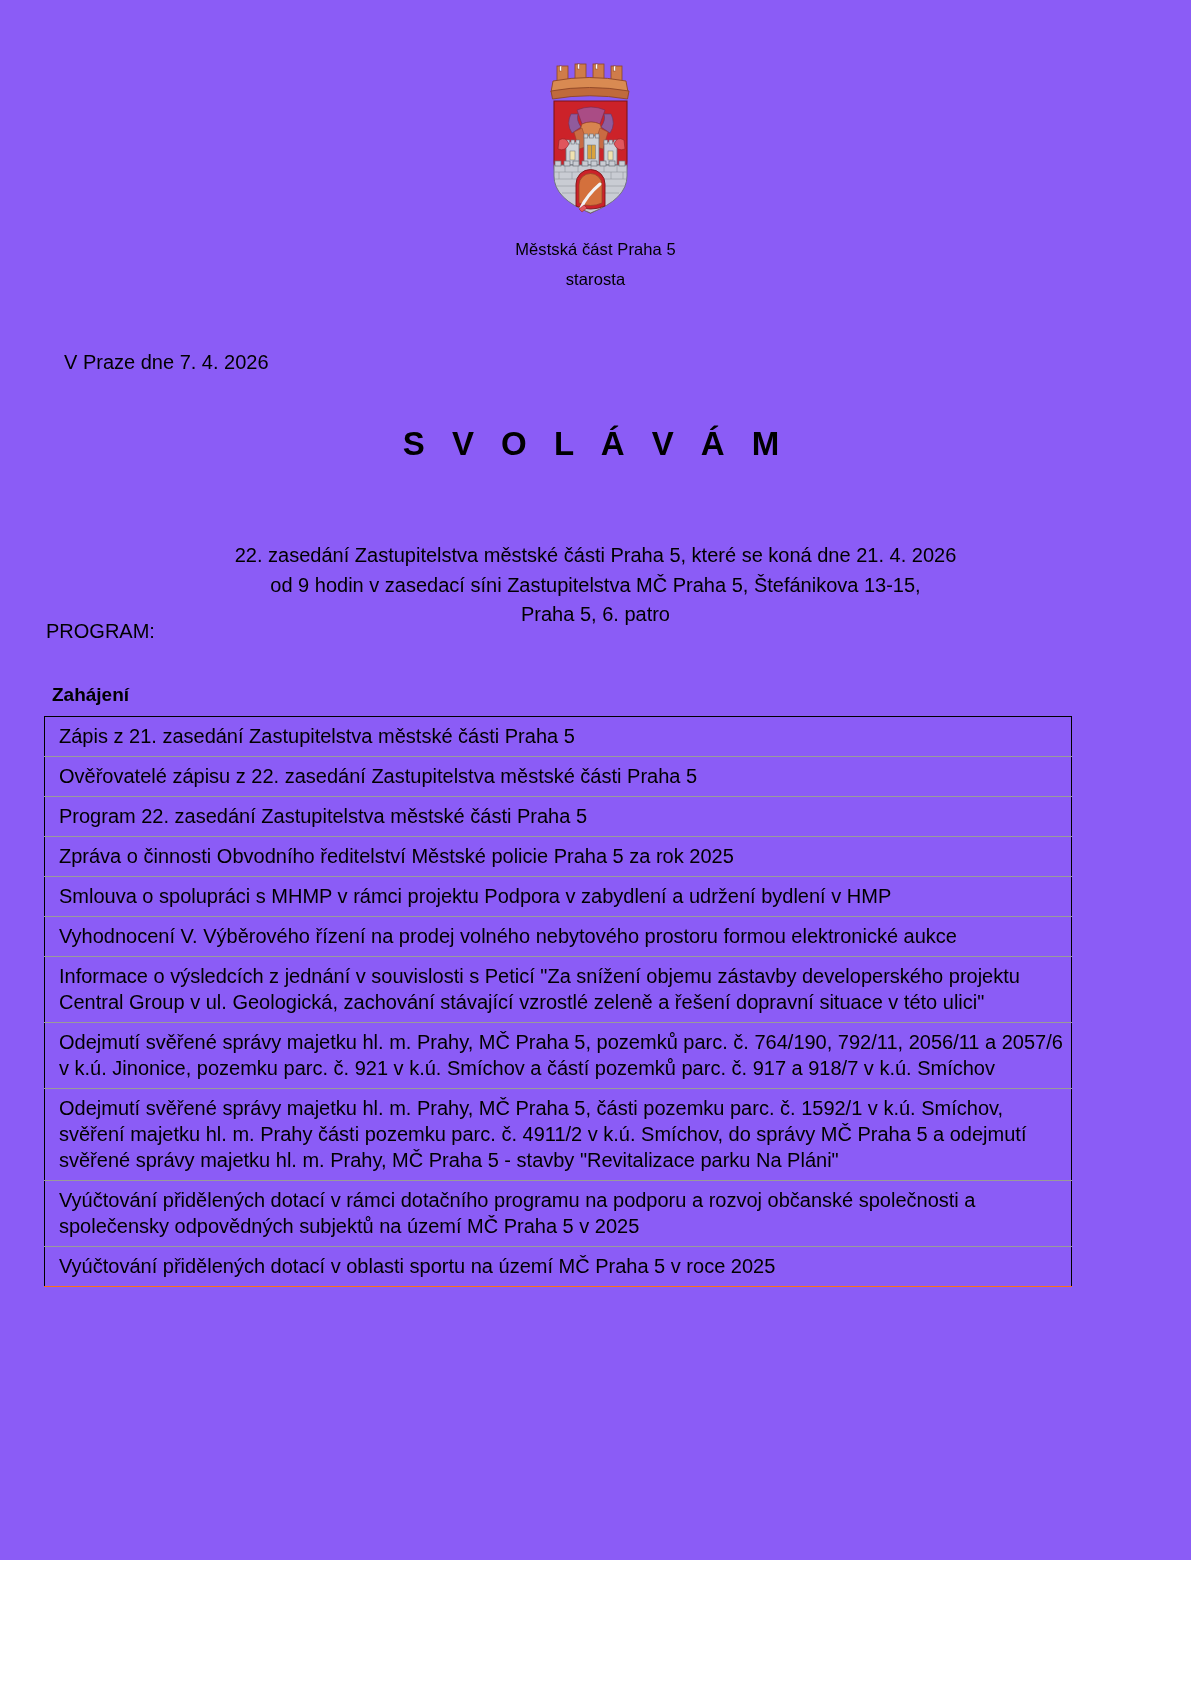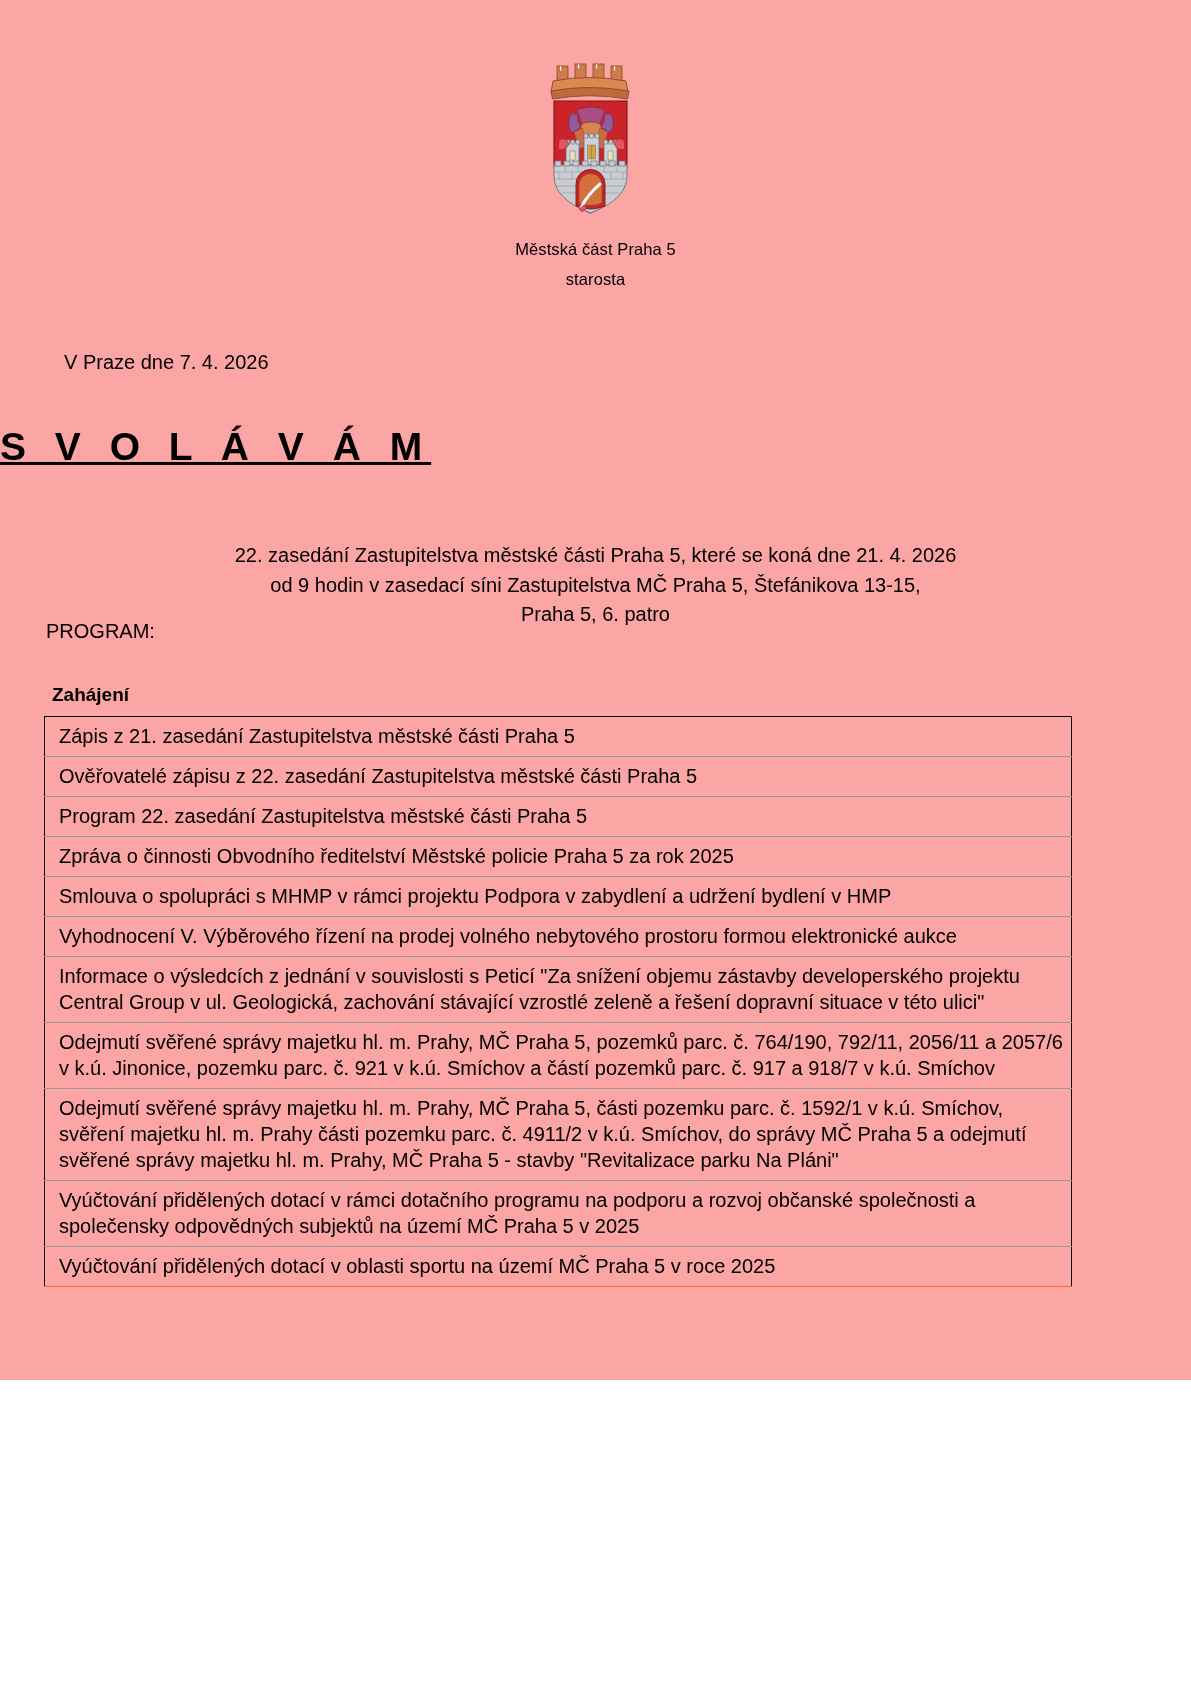--- a/index.html
+++ b/index.html
@@ -8,23 +8,23 @@
     background: #ffffff;
   }
   body {
     font-family: "Liberation Sans", sans-serif;
     color: #000000;
     -webkit-font-smoothing: antialiased;
   }
   .page {
     position: relative;
     width: 1191px;
-    height: 1380px;
+    height: 1560px;
     margin: 0 auto;
-    background: #fca5a5;
+    background: #8b5cf6;
     overflow: hidden;
     box-sizing: border-box;
   }
 
   
   .header {
     padding-top: 58px;
     text-align: center;
   }
   .crest-wrap {
@@ -47,24 +47,24 @@
     top: 351px;
     font-size: 20px;
   }
 
   
   .doc-title {
     position: absolute;
     left: 0;
     right: 0;
     top: 425px;
-    font-size: 39px;
+    text-align: center;
+    font-size: 33px;
     font-weight: bold;
     letter-spacing: 9px;
-    text-decoration: underline;
   }
 
   
   .meeting-info {
     position: absolute;
     left: 0;
     right: 0;
     top: 541px;
     text-align: center;
     font-size: 20px;

